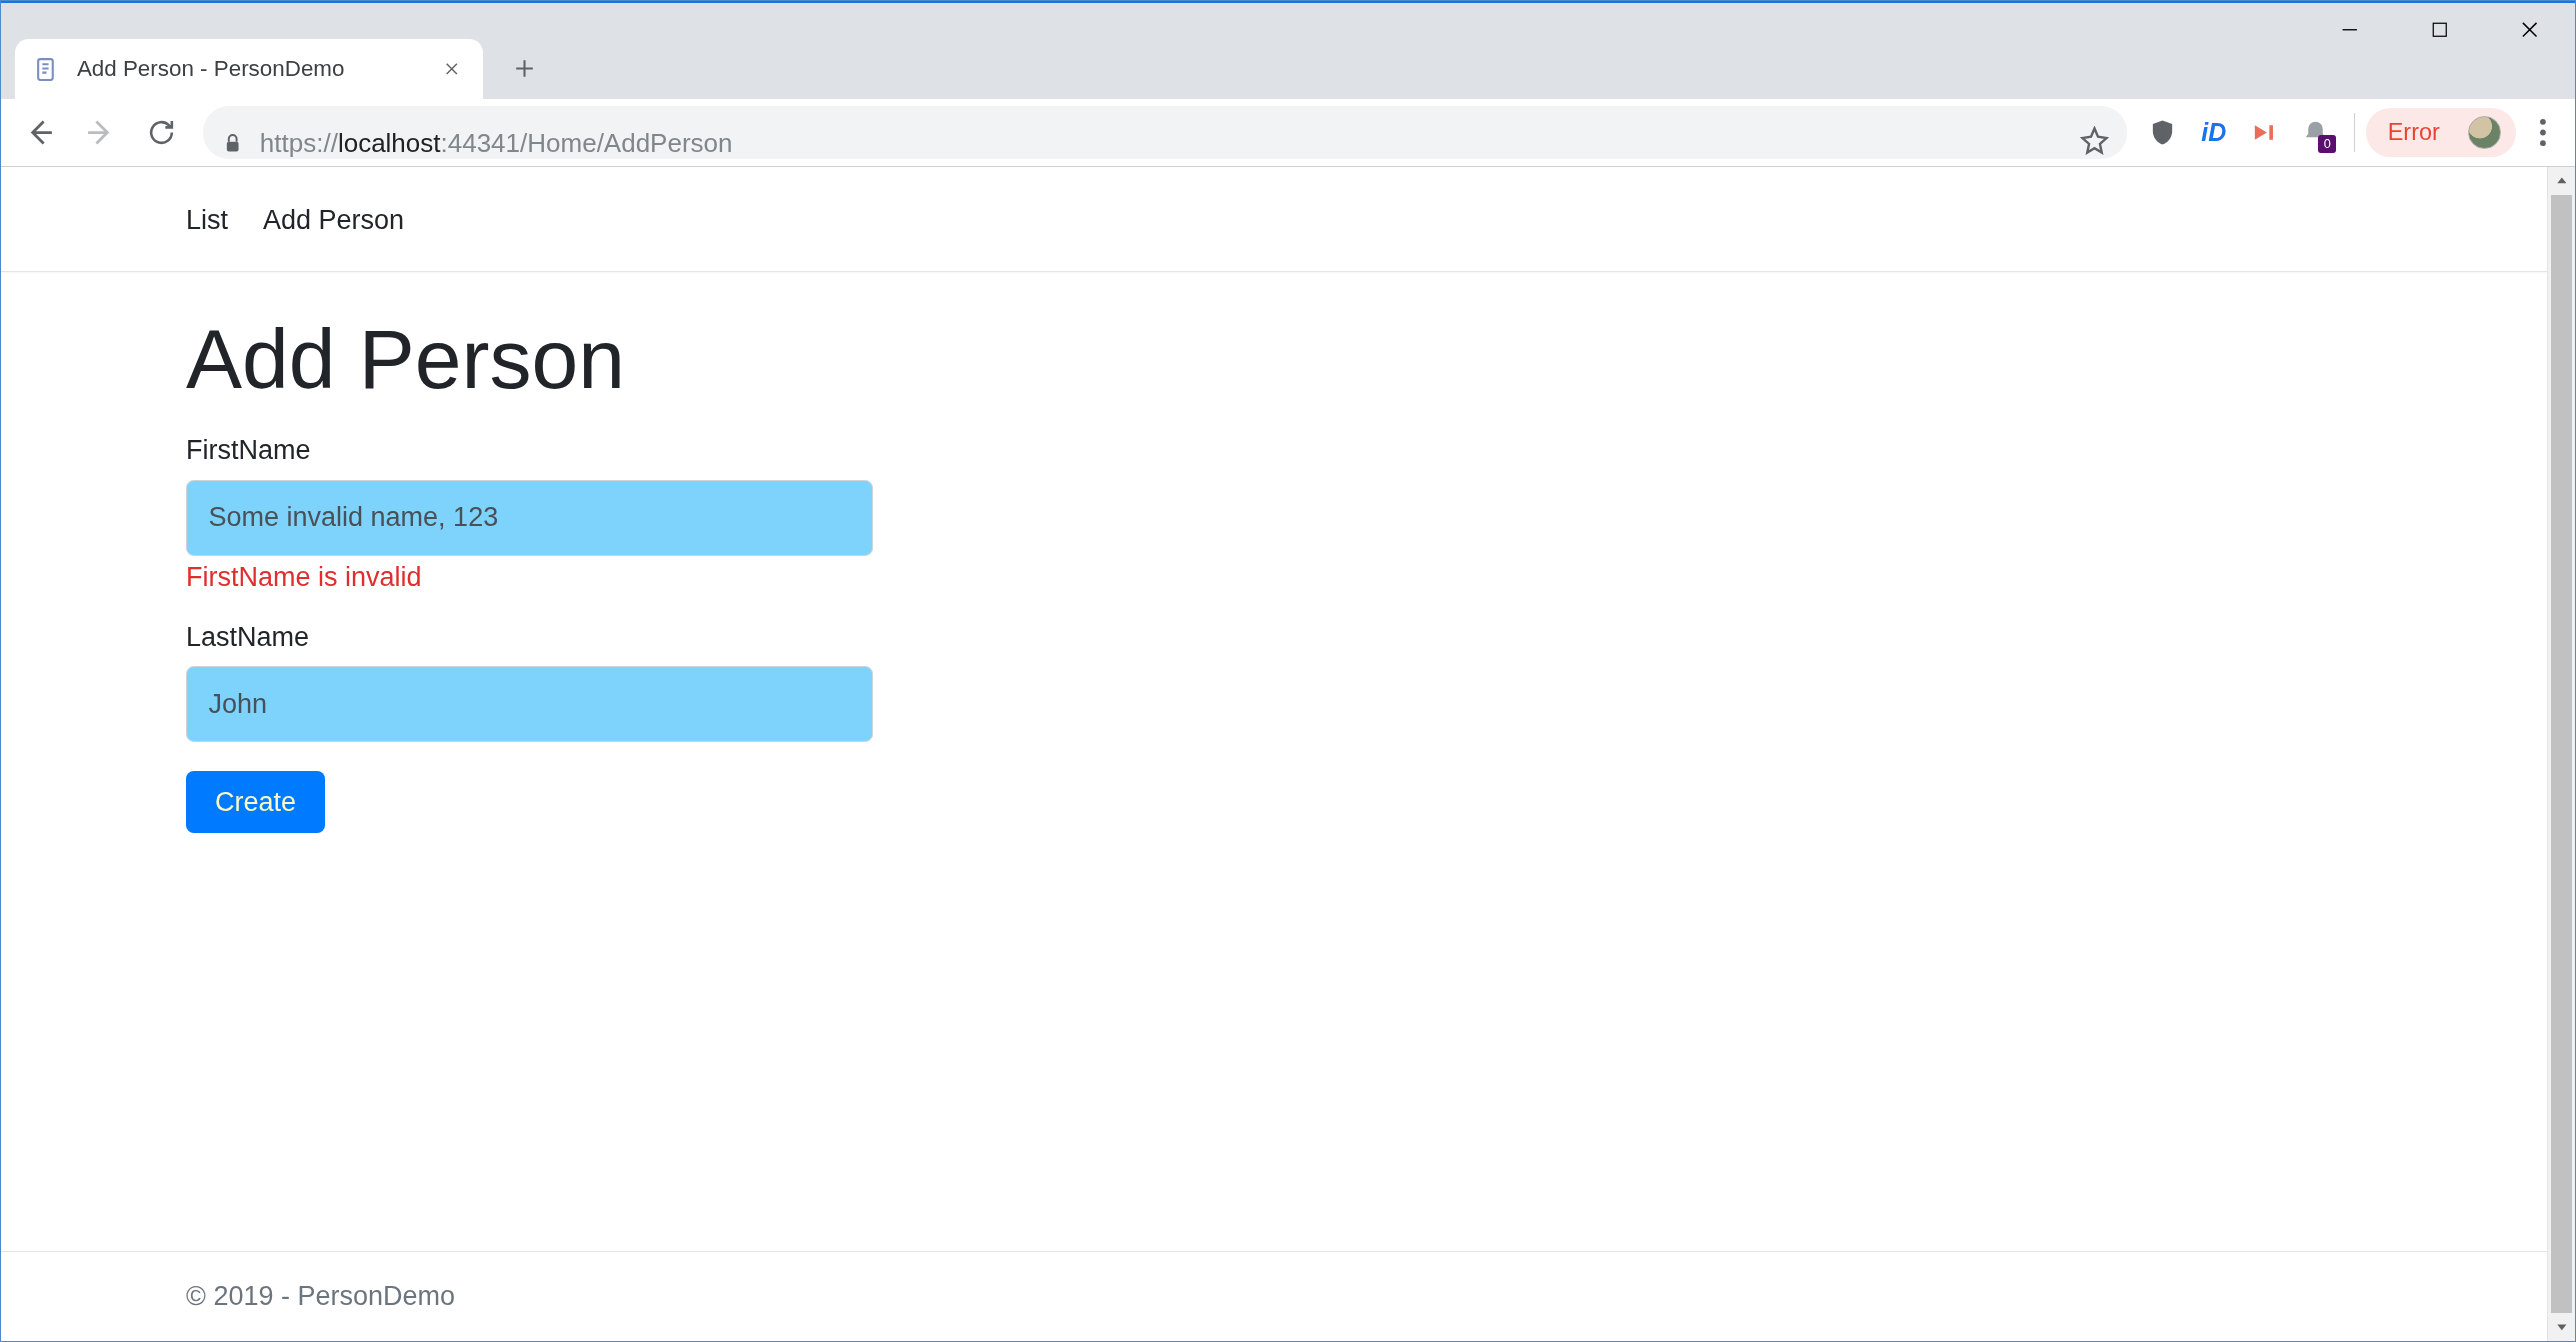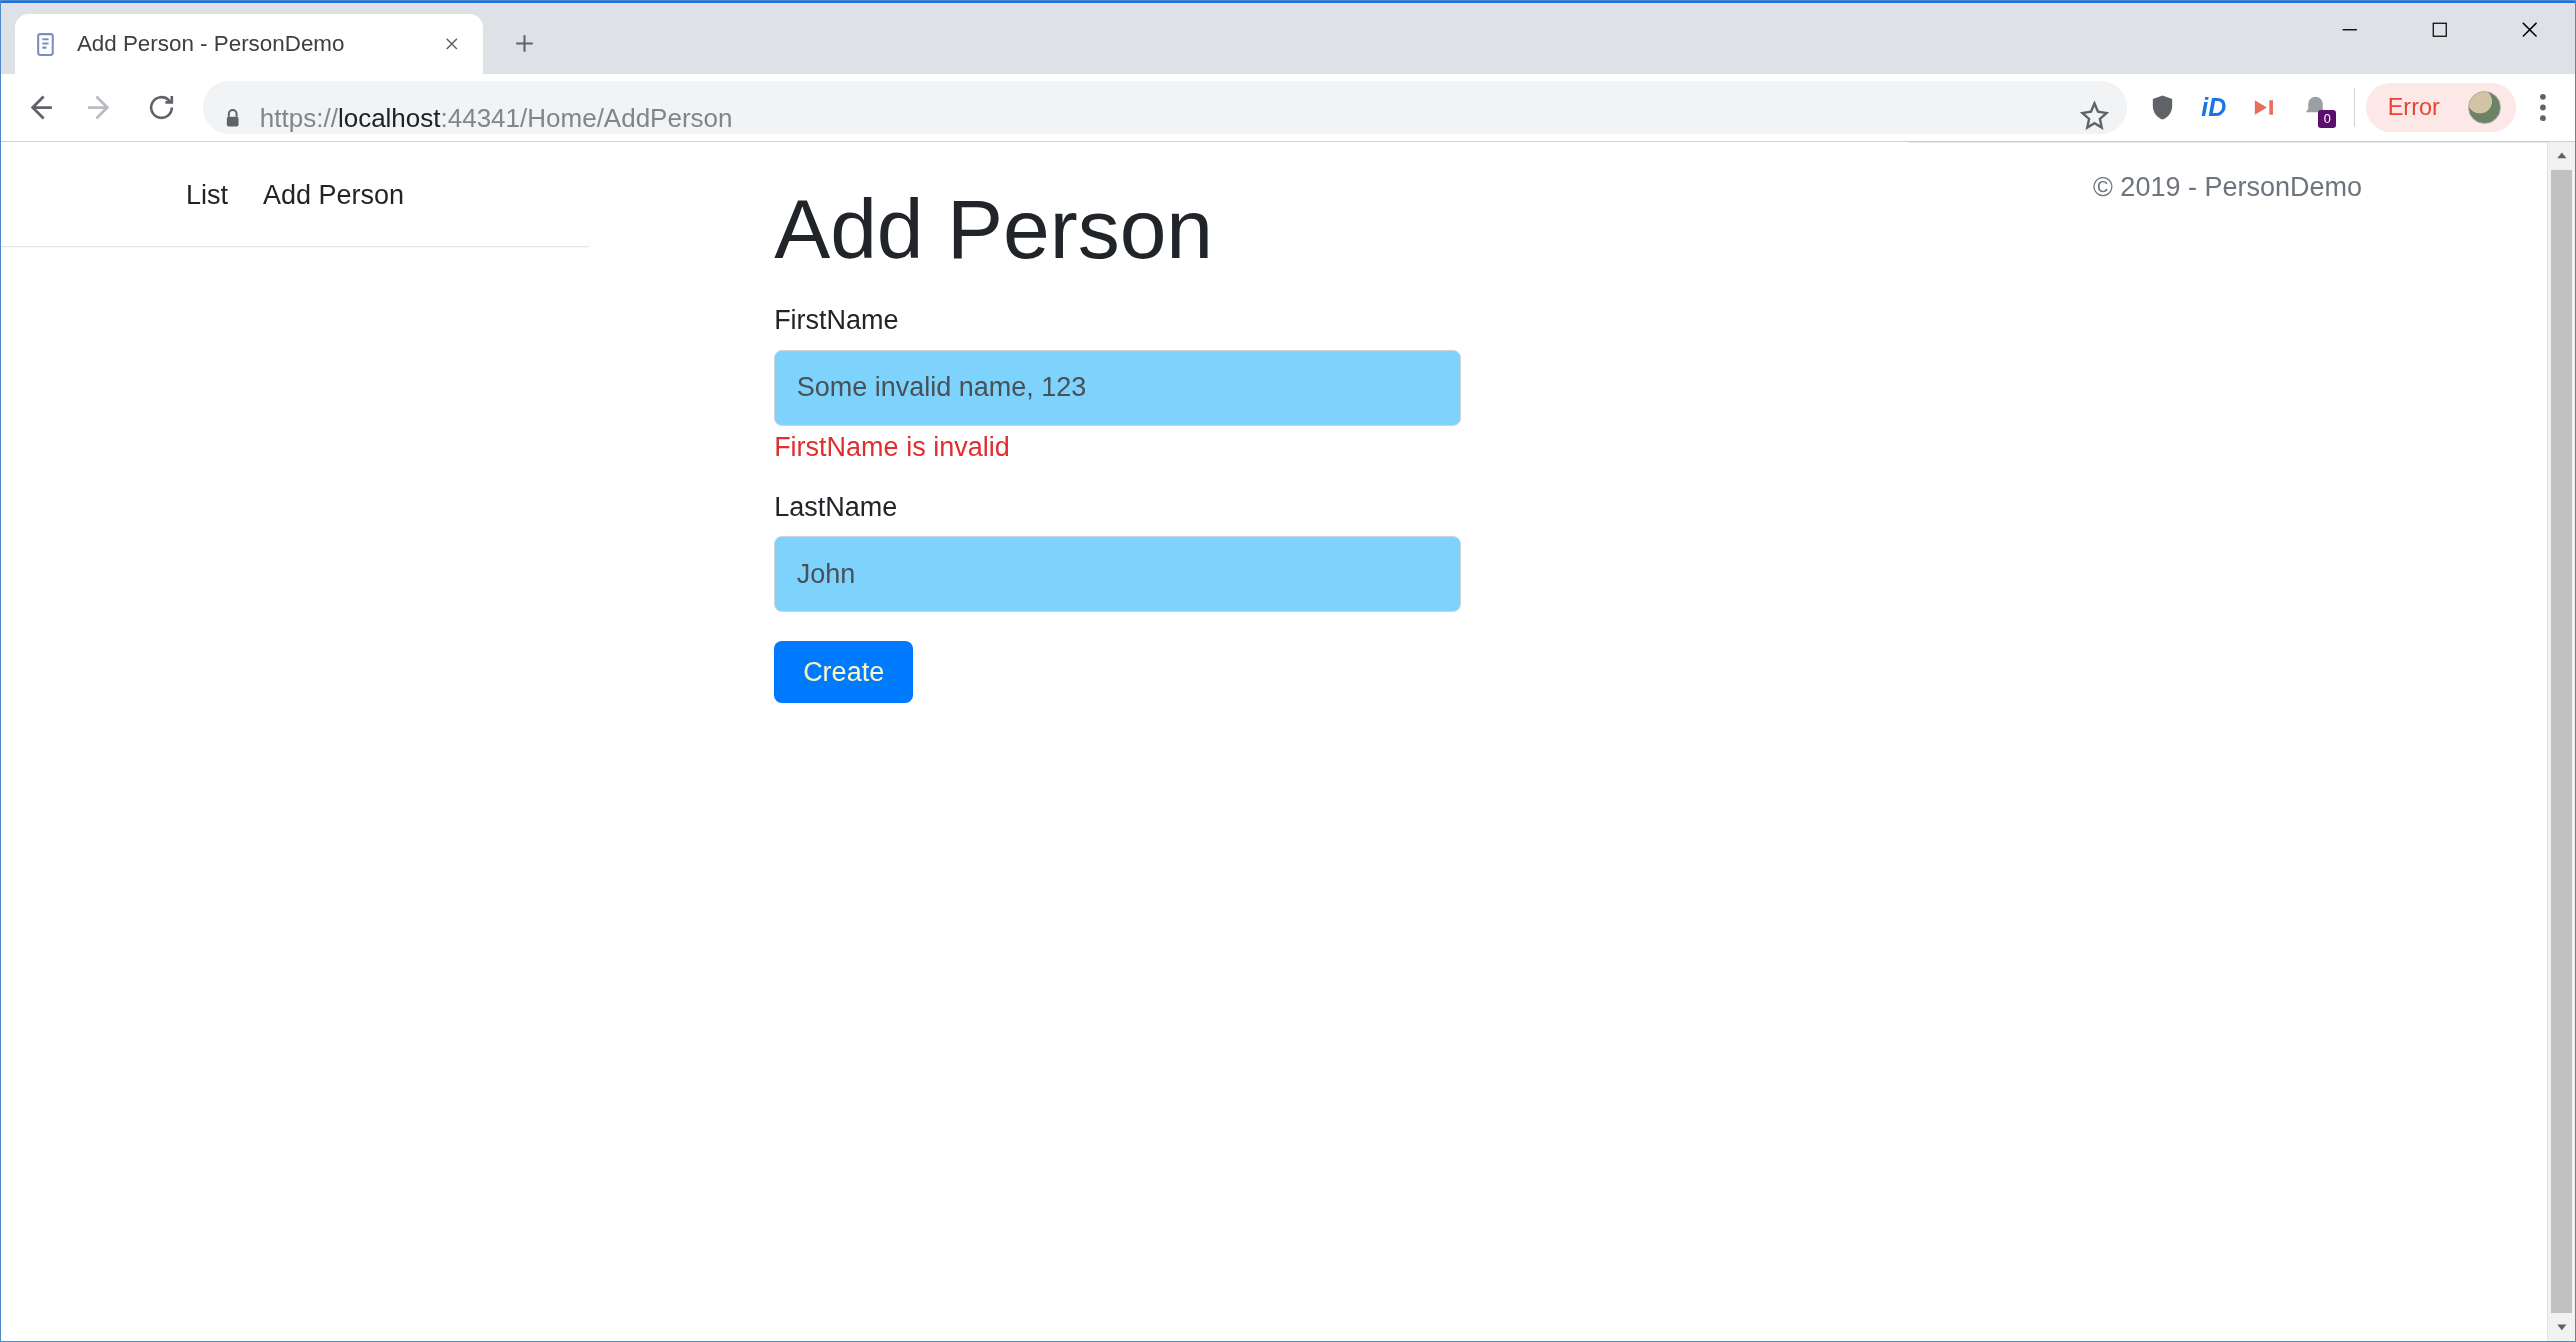--- a/index.html
+++ b/index.html
@@ -16,21 +16,21 @@
     width: 2576px;
     height: 1342px;
     border: 1px solid #4c8acb;
     background: #fff;
     display: flex;
     flex-direction: column;
     position: relative;
   }
 
   .tab-strip {
-    height: 73px;
+    height: 98px;
     background: #dee1e6;
     border-top: 2px solid #1a73e8;
     display: flex;
     align-items: flex-end;
     padding-left: 13.7px;
     position: relative;
   }
   .tab {
     height: 60px;
     width: 468px;
@@ -146,20 +146,21 @@
   .viewport {
     flex:1;
     display:flex;
     background:#fff;
     position: relative;
   }
   .page {
     flex:1;
     overflow:hidden;
     display:flex;
+    flex-direction:column;
   }
   .scrollbar {
     width: 28px;
     background:#f1f1f1;
     position: relative;
     border-left: 1px solid #e3e3e3;
   }
   .sb-arrow {
     height: 28px;
     display:flex;align-items:center;justify-content:center;

